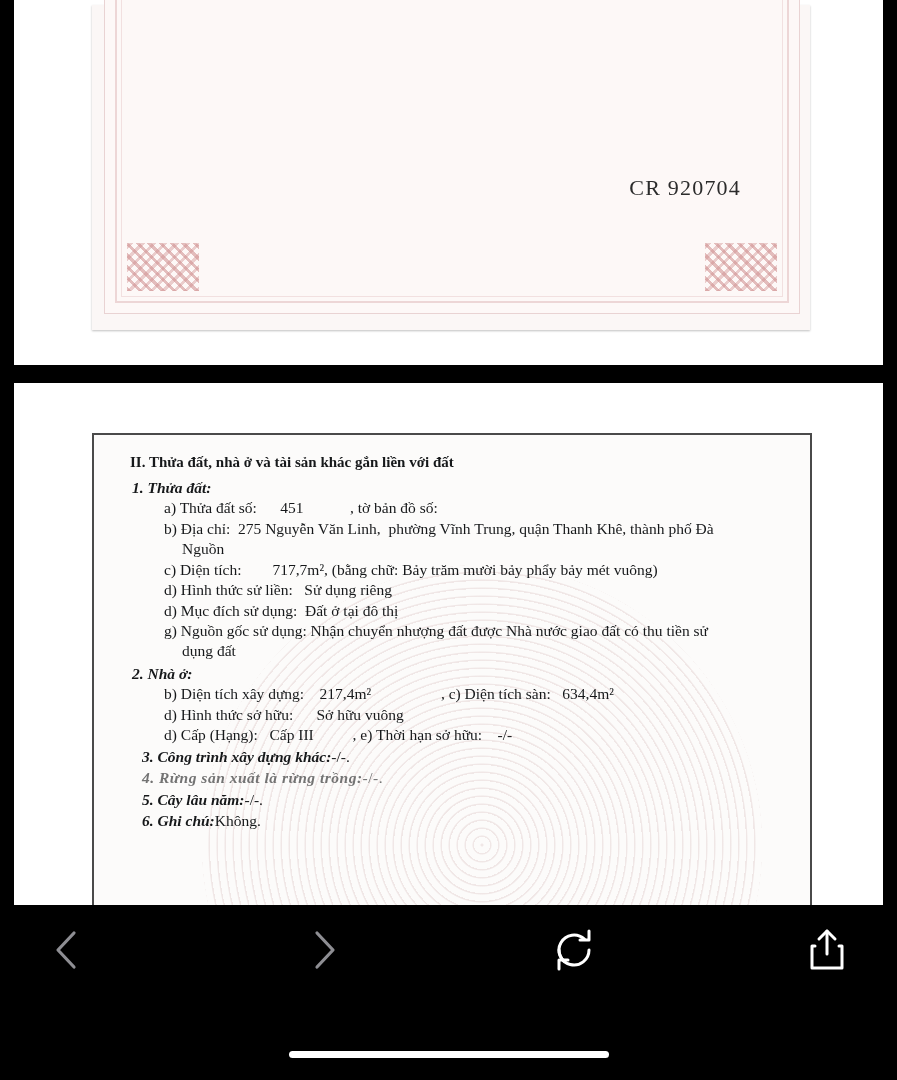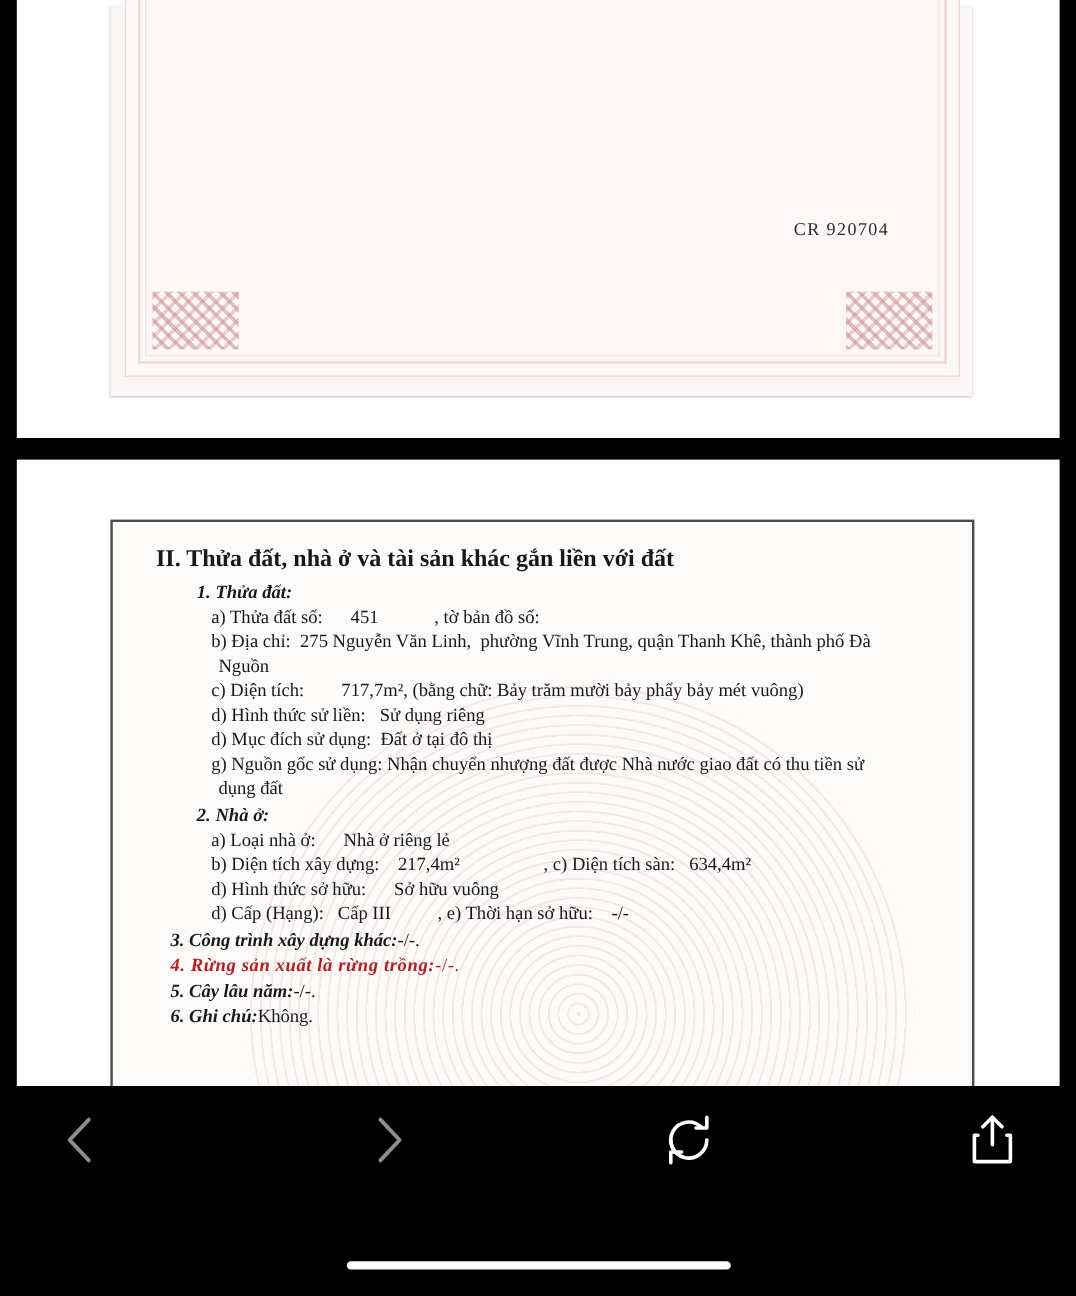--- a/index.html
+++ b/index.html
@@ -76,21 +76,21 @@
         rgba(255,255,255,0) 3px 8px);
   }
   .corner-bl { left: 22px; bottom: 22px; }
   .corner-br { right: 22px; bottom: 22px; }
 
   .cert-code {
     position: absolute;
     right: 58px;
     bottom: 112px;
     font-family: "Liberation Serif", serif;
-    font-size: 15px;
+    font-size: 22px;
     letter-spacing: 1.2px;
     color: #2b2b2b;
   }
 
   
   .page-two {
     position: absolute;
     left: 14px;
     top: 383px;
     width: 869px;
@@ -128,44 +128,44 @@
     position: relative;
     padding: 18px 22px 0 22px;
     color: #16181a;
     font-size: 15.5px;
     line-height: 1.32;
   }
   .sec-title {
     font-weight: bold;
     margin-left: 14px;
     margin-bottom: 5px;
-    font-size: 20px;
+    font-size: 15px;
   }
   .sub-title {
     font-weight: bold;
     font-style: italic;
+    margin-left: 16px;
+    margin-top: 2px;
+  }
+  .line {
     margin-left: 48px;
-    margin-top: 2px;
-  }
-  .line {
-    margin-left: 60px;
     white-space: pre-wrap;
   }
   .cont { margin-left: 66px; }
   .num-title {
     font-weight: bold;
     font-style: italic;
     margin-left: 26px;
     margin-top: 1px;
   }
   .num-title .val {
     font-weight: normal;
     font-style: normal;
   }
-  .faint { color: #b91c1c; letter-spacing: .5px; }
+  .faint { color: #737373; letter-spacing: .5px; }
 
   
   .toolbar {
     position: absolute;
     left: 0;
     top: 905px;
     width: 897px;
     height: 175px;
     background: #000;
   }
@@ -232,21 +232,20 @@
         <div class="line">b) Địa chỉ:  275 Nguyễn Văn Linh,  phường Vĩnh Trung, quận Thanh Khê, thành phố Đà</div>
         <div class="cont">Nguồn</div>
         <div class="line">c) Diện tích:        717,7m², (bằng chữ: Bảy trăm mười bảy phẩy bảy mét vuông)</div>
         <div class="line">d) Hình thức sử liền:   Sử dụng riêng</div>
         <div class="line">d) Mục đích sử dụng:  Đất ở tại đô thị</div>
         <div class="line">g) Nguồn gốc sử dụng: Nhận chuyển nhượng đất được Nhà nước giao đất có thu tiền sử</div>
         <div class="cont">dụng đất</div>
 
         <div class="sub-title">2. Nhà ở:</div>
 
-        <div class="line">a) Loại nhà ở:      Nhà ở riêng lẻ</div>
         <div class="line">b) Diện tích xây dựng:    217,4m²                  , c) Diện tích sàn:   634,4m²</div>
         <div class="line">d) Hình thức sở hữu:      Sở hữu vuông</div>
         <div class="line">d) Cấp (Hạng):   Cấp III          , e) Thời hạn sở hữu:    -/-</div>
 
         <div class="num-title">
           <span>3. Công trình xây dựng khác:</span><span class="val">-/-.</span>
         </div>
         <div class="num-title faint">
           <span>4. Rừng sản xuất là rừng trồng:</span><span class="val">-/-.</span>
         </div>

